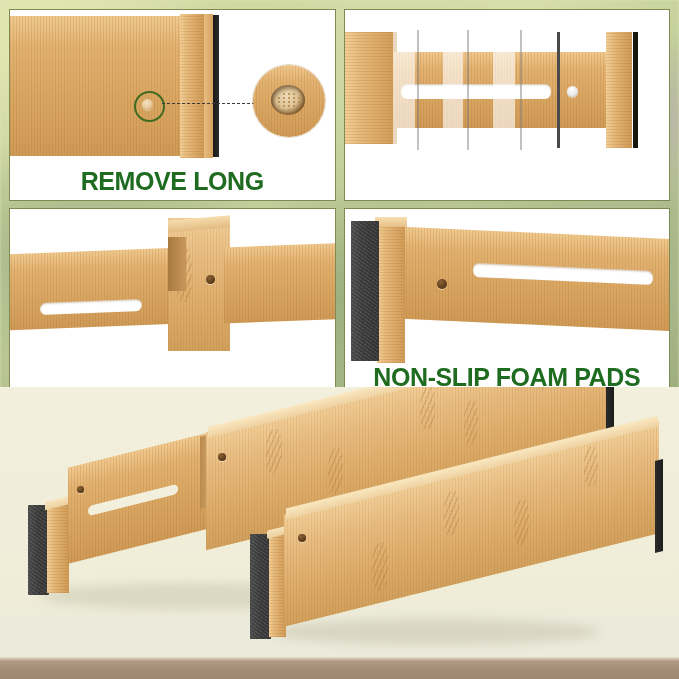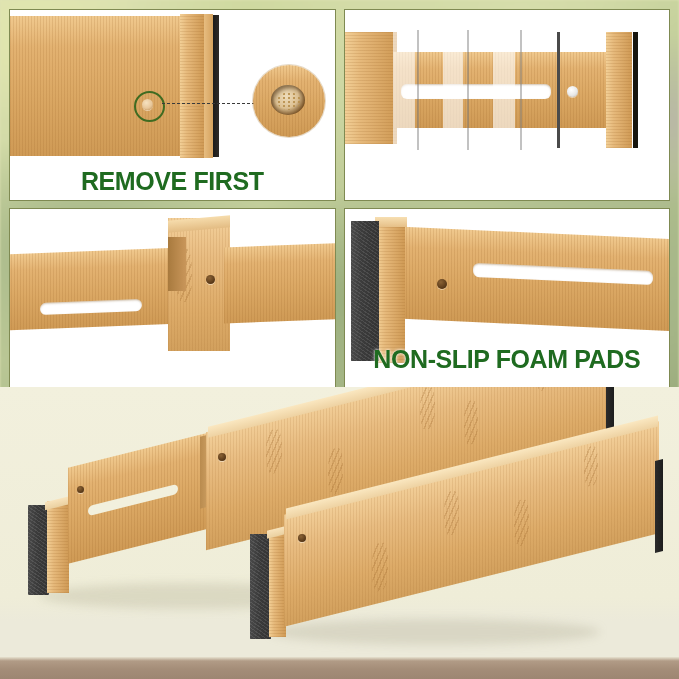--- a/index.html
+++ b/index.html
@@ -38,21 +38,21 @@
   .caption{
     position:absolute;left:0;right:0;bottom:2px;text-align:center;
     color:#1f6b20;font-weight:bold;letter-spacing:-0.4px;
     font-family:"Liberation Sans","DejaVu Sans",sans-serif;
     line-height:1;pointer-events:none;
     text-shadow:0 0 2px rgba(255,255,255,.85),0 0 4px rgba(255,255,255,.7);
   }
   .cap1{font-size:25px;bottom:6px;}
   .cap2{font-size:25px;bottom:6px;}
   .cap3{font-size:25px;bottom:7px;}
-  .cap4{font-size:25px;bottom:25px;}
+  .cap4{font-size:25px;bottom:7px;}
 
   
   .bamboo{
     background-image:
       repeating-linear-gradient(90deg,rgba(150,95,35,.16) 0px,rgba(150,95,35,.16) 1px,rgba(255,255,255,0) 1px,rgba(255,255,255,0) 3px),
       linear-gradient(180deg,#f0c98e 0%,#e3b271 22%,#dba864 55%,#cf9a55 100%);
   }
   .bamboo-v{
     background-image:
       repeating-linear-gradient(0deg,rgba(150,95,35,.16) 0px,rgba(150,95,35,.16) 1px,rgba(255,255,255,0) 1px,rgba(255,255,255,0) 3px),
@@ -202,21 +202,21 @@
         <div class="p1-edge2"></div>
         <div class="p1-dark"></div>
         <div class="hole p1-hole"></div>
         <div class="p1-ring"></div>
         <div class="p1-dash"></div>
         <div class="p1-mag bamboo">
           <div class="p1-mag-hole"></div>
           <div class="p1-mag-dots"></div>
         </div>
       </div>
-      <div class="caption cap1">REMOVE FIRST</div>
+      <div class="caption cap1">REMOVE LONG</div>
     </div>
 
     <div class="panel">
       <div class="photo">
         <div class="p2-cap bamboo-v"></div>
         <div class="p2-rail bamboo"></div>
         <div class="slot p2-slot"></div>
         <div class="hole p2-hole"></div>
         <div class="p2-endpost bamboo-v"></div>
         <div class="p2-darkbar"></div>

